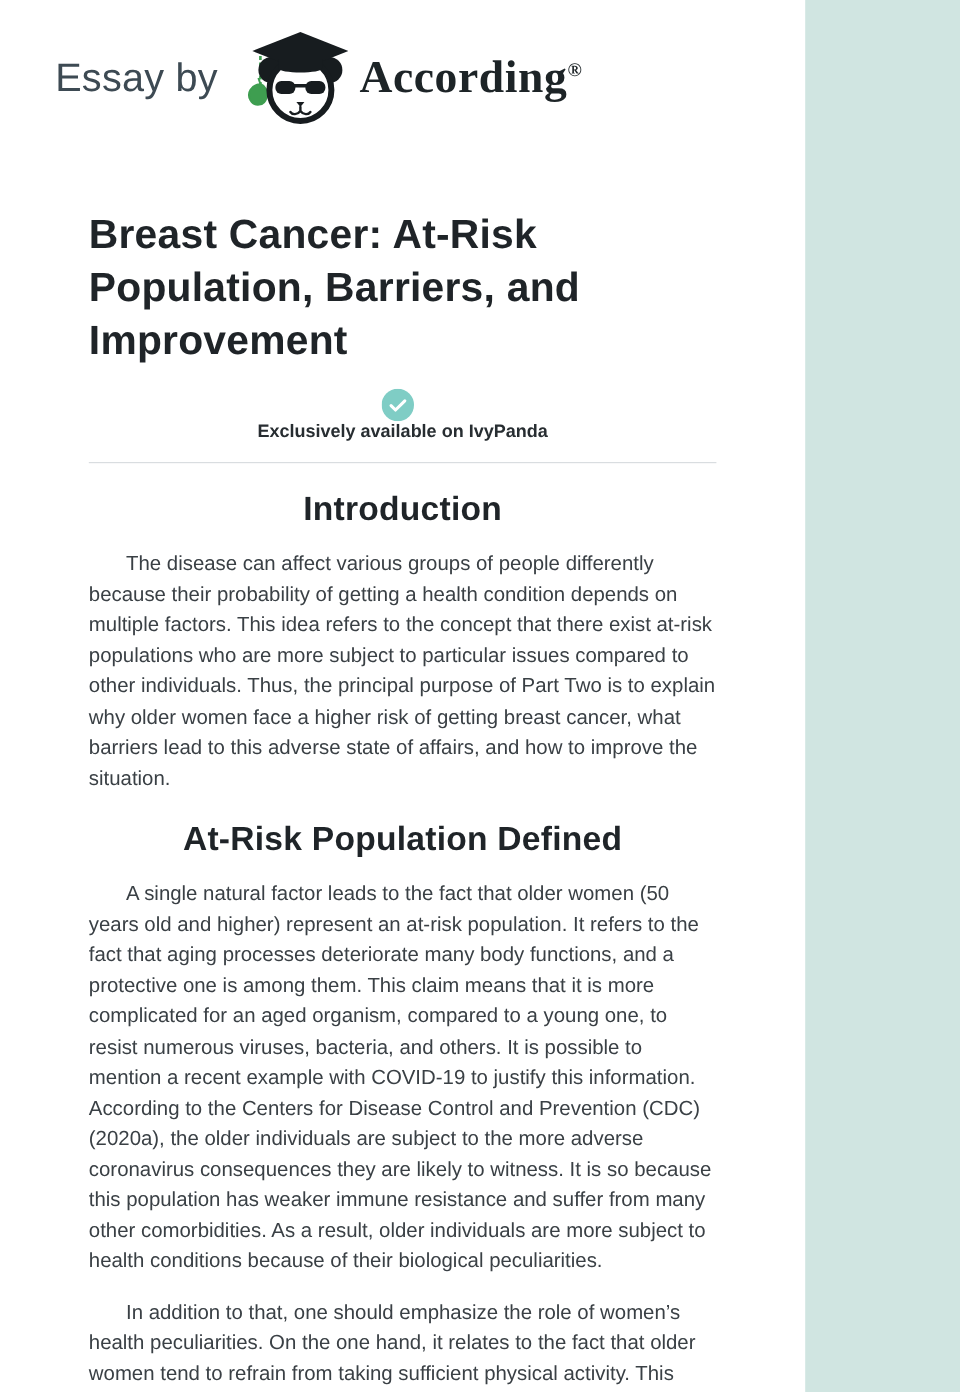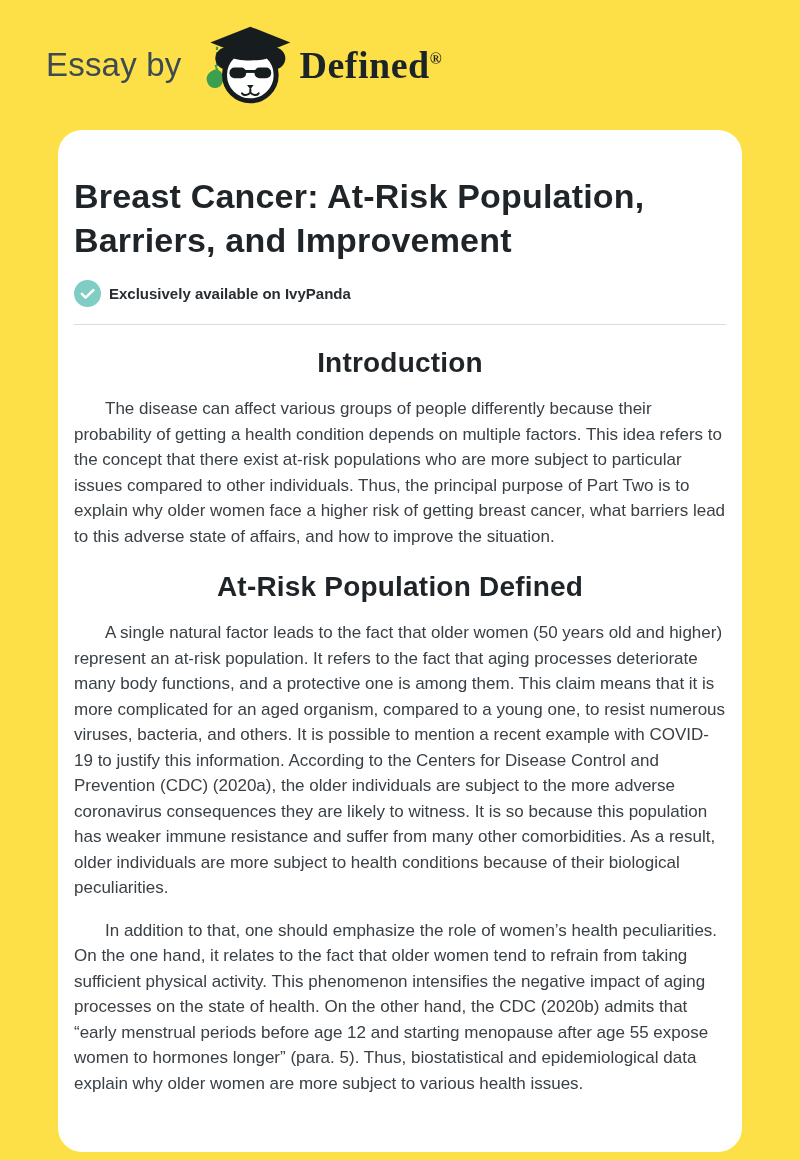--- a/index.html
+++ b/index.html
@@ -4,21 +4,21 @@
 <style>
   * { margin: 0; padding: 0; box-sizing: border-box; }
   html, body { width: 800px; }
   body {
     background: #d0e5e1;
     font-family: "Liberation Sans", sans-serif;
     width: 800px;
     height: 1160px;
     overflow: hidden;
   }
-  .page { width: 800px; height: 1160px; background: #fde047; }
+  .page { width: 671px; height: 1160px; background: #ffffff; }
 
   
   .site-header {
     height: 130px;
     display: flex;
     align-items: center;
     padding-left: 46px;
   }
   .essay-by {
     font-size: 33px;
@@ -53,20 +53,21 @@
     line-height: 44px;
     font-weight: bold;
     color: #1f2428;
     margin-bottom: 18px;
     letter-spacing: 0.2px;
   }
   .badge-row {
     display: flex;
     align-items: center;
     margin-bottom: 17px;
+    flex-direction: column;
   }
   .check-circle { width: 27px; height: 27px; margin-right: 8px; flex: 0 0 auto; }
   .badge-label {
     font-size: 15px;
     font-weight: bold;
     color: #272d31;
   }
   .divider {
     border: none;
     border-top: 1px solid #d9dde0;
@@ -115,21 +116,21 @@
         <rect x="63" y="56" width="14" height="3.5" fill="#171c1f"></rect>
 
         <path d="M66 74 h8 l-4 5 z" fill="#171c1f"></path>
         <path d="M70 79 v4 M70 83 c-3 4 -8 4 -10 1 M70 83 c3 4 8 4 10 1" stroke="#171c1f" stroke-width="2.4" fill="none" stroke-linecap="round"></path>
 
         <polygon points="70,4 118,23 70,42 22,23" fill="#171c1f"></polygon>
         <path d="M48 31 v9 c0 6 44 6 44 0 v-9 z" fill="#171c1f"></path>
       </svg>
     </span>
 
-    <span class="brand-wordmark"><span>Defined</span><sup>®</sup></span>
+    <span class="brand-wordmark"><span>According</span><sup>®</sup></span>
   </div>
 
   <div class="essay-card">
 
     <h1 class="essay-title">Breast Cancer: At-Risk Population, Barriers, and Improvement</h1>
 
     <div class="badge-row">
       <svg class="check-circle" viewBox="0 0 24 24" aria-hidden="true">
         <circle cx="12" cy="12" r="12" fill="#7fcdc5"></circle>
         <path d="M7 12.4 l3.3 3.3 L17.2 9" stroke="#ffffff" stroke-width="2.3" fill="none" stroke-linecap="round" stroke-linejoin="round"></path>

